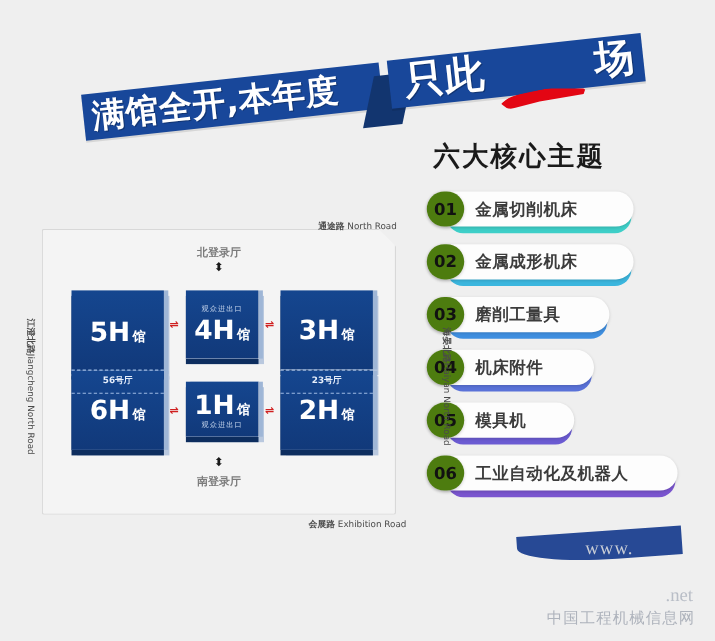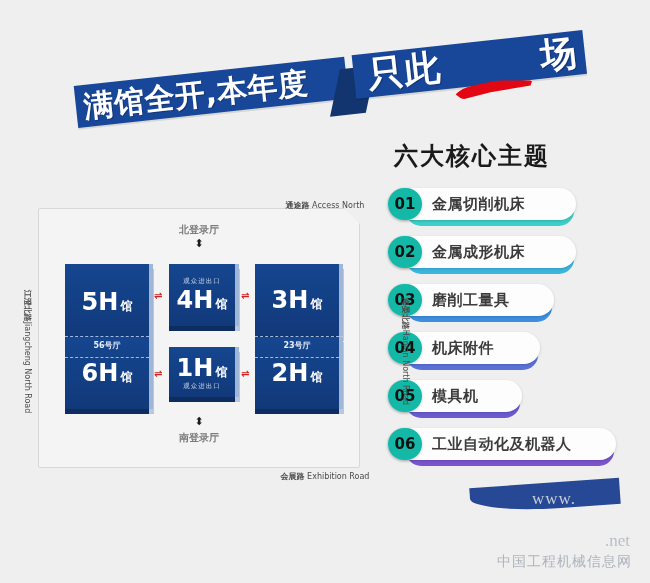--- a/index.html
+++ b/index.html
@@ -57,41 +57,41 @@
   
   #brush{
     position:absolute;left:455px;top:57px;width:78px;height:15px;
     transform:rotate(-7.5deg);
     background:#e30613;
     border-radius:60% 22% 48% 30% / 70% 55% 45% 40%;
     clip-path:polygon(0% 55%,12% 18%,55% 0%,100% 30%,97% 62%,45% 72%,8% 95%);
   }
 
   
-  #themes{position:absolute;left:388px;top:140px;width:258px;}
+  #themes{position:absolute;left:388px;top:126px;width:258px;}
   #themes-title{
     font-size:24px;font-weight:bold;color:#1a1a1a;
     letter-spacing:2px;margin:0 0 16px 6px;
     font-family:"DejaVu Sans","Liberation Sans",sans-serif;
   }
   .theme-row{position:relative;height:38px;margin-bottom:10px;}
   .theme-shadow{
     position:absolute;left:18px;top:8px;height:30px;
     border-radius:16px;
   }
   .theme-pill{
     position:absolute;left:0;top:0;height:32px;
     background:#fdfdfd;
     border-radius:17px;
     display:flex;align-items:center;
     box-shadow:0 1px 3px rgba(0,0,0,.16);
     padding-right:16px;
   }
   .theme-num{
-    width:34px;height:32px;border-radius:17px;background:#14b8a6;
+    width:34px;height:32px;border-radius:17px;background:#4d7c0f;
     display:flex;align-items:center;justify-content:center;
     font-size:15px;font-weight:bold;color:#111;
     box-shadow:0 1px 3px rgba(0,0,0,.20);
     flex:0 0 auto;
     font-family:"DejaVu Sans","Liberation Sans",sans-serif;
     text-align:right;
   }
   .theme-label{
     margin-left:10px;font-size:15px;font-weight:bold;color:#3c3c3c;
     white-space:nowrap;letter-spacing:.5px;
@@ -318,21 +318,21 @@
     <div class="connector" style="left:202px;top:82px">⇌</div>
     <div class="connector" style="left:115px;top:160px">⇌</div>
     <div class="connector" style="left:202px;top:160px">⇌</div>
 
     <div class="entry-arrow" id="arrow-south" style="top:207px">⬍</div>
     <div class="entry-label" id="entry-south" style="top:222px">南登录厅</div>
   </div>
 
   <div class="road" id="road-top">
     <b>通途路</b>
-    <span>Access North</span>
+    <span>North Road</span>
   </div>
   <div class="road" id="road-bottom">
     <b>会展路</b>
     <span>Exhibition Road</span>
   </div>
   <div class="road" id="road-left">
     <b>江澄北路</b><span>Jiangcheng North Road</span>
   </div>
   <div class="road" id="road-right">
     <b>海晏北路</b><span>Haiyan North Road</span>

